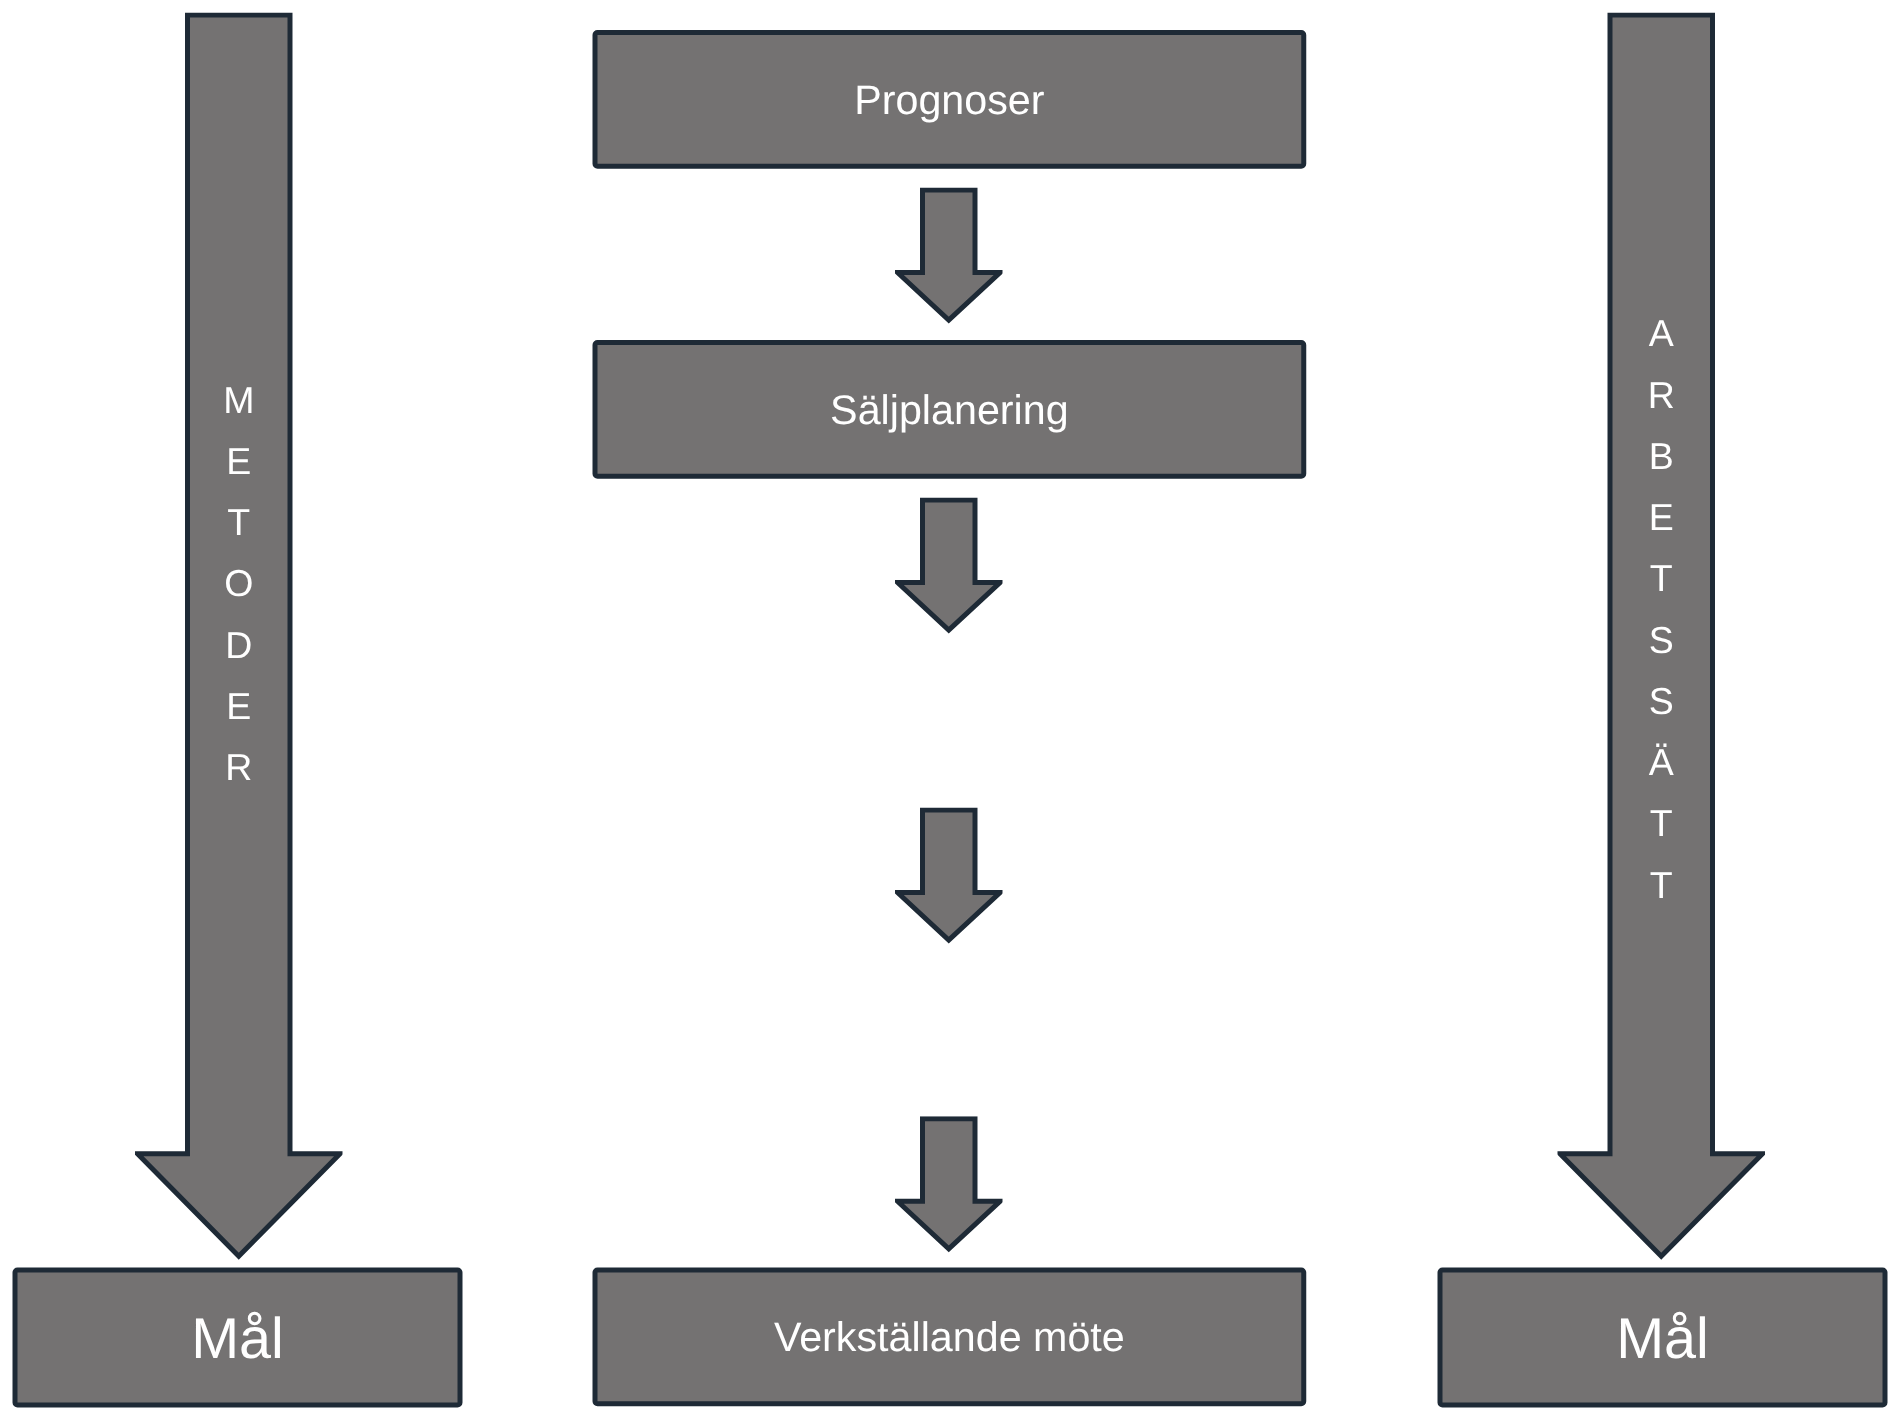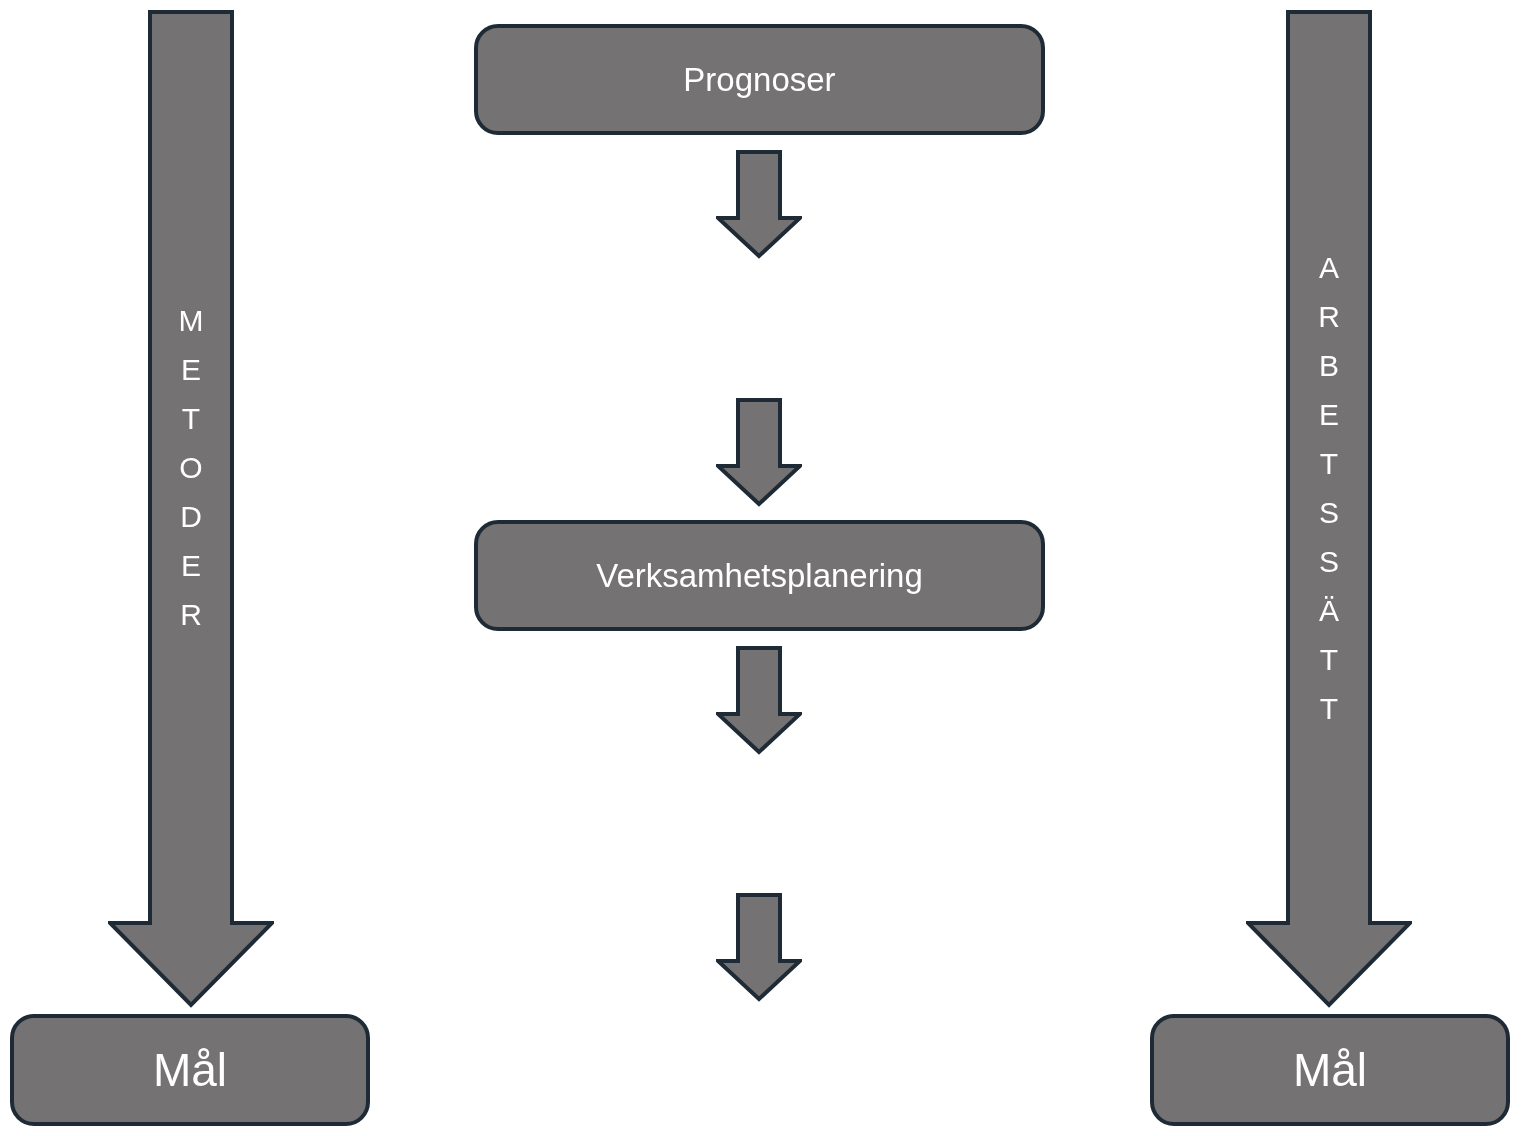--- a/index.html
+++ b/index.html
@@ -13,21 +13,21 @@
     width: 1522px;
     height: 1136px;
     background: #ffffff;
     overflow: hidden;
   }
   .shape-box {
     position: absolute;
     box-sizing: border-box;
     background: #747272;
     border: 4px solid #1e2a36;
-    border-radius: 24px;
+    border-radius: 4px;
     display: flex;
     align-items: center;
     justify-content: center;
   }
   .shape-box .box-label {
     color: #ffffff;
     font-size: 33px;
     line-height: 1.15;
     text-align: center;
     white-space: nowrap;
@@ -123,38 +123,41 @@
     </div>
 
   <div class="shape-box flow-step step-0">
     <span class="box-label">Prognoser</span>
   </div>
 
   <svg class="connector conn-0" viewBox="0 0 86 110" xmlns="http://www.w3.org/2000/svg">
     <polygon points="22,2 64,2 64,68 84,68 43,106 2,68 22,68" fill="#747272" stroke="#1e2a36" stroke-width="4" stroke-linejoin="miter"></polygon>
   </svg>
 
+  <div class="shape-box flow-step step-1">
+    <span class="box-label">Säljplanering</span>
+  </div>
 
   <svg class="connector conn-1" viewBox="0 0 86 110" xmlns="http://www.w3.org/2000/svg">
     <polygon points="22,2 64,2 64,68 84,68 43,106 2,68 22,68" fill="#747272" stroke="#1e2a36" stroke-width="4" stroke-linejoin="miter"></polygon>
   </svg>
 
-  <div class="shape-box flow-step step-2">
-    <span class="box-label">Verksamhetsplanering</span>
-  </div>
 
   <svg class="connector conn-2" viewBox="0 0 86 110" xmlns="http://www.w3.org/2000/svg">
     <polygon points="22,2 64,2 64,68 84,68 43,106 2,68 22,68" fill="#747272" stroke="#1e2a36" stroke-width="4" stroke-linejoin="miter"></polygon>
   </svg>
 
 
   <svg class="connector conn-3" viewBox="0 0 86 110" xmlns="http://www.w3.org/2000/svg">
     <polygon points="22,2 64,2 64,68 84,68 43,106 2,68 22,68" fill="#747272" stroke="#1e2a36" stroke-width="4" stroke-linejoin="miter"></polygon>
   </svg>
 
+  <div class="shape-box flow-step step-4">
+    <span class="box-label">Verkställande möte</span>
+  </div>
 
   <div class="shape-box goal-box goal-left">
     <span class="box-label">Mål</span>
   </div>
 
   <div class="shape-box goal-box goal-right">
     <span class="box-label">Mål</span>
   </div>
 
 </div>

